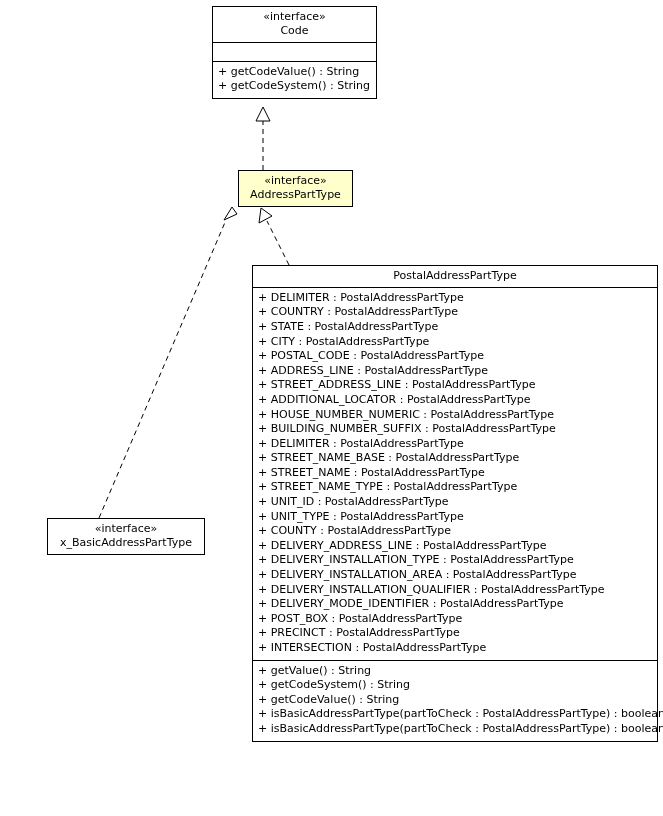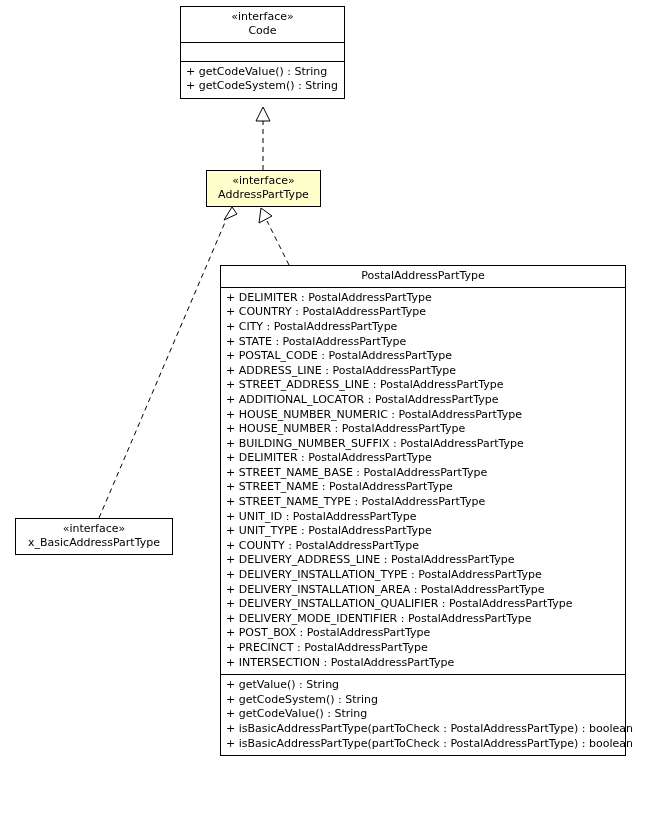--- a/index.html
+++ b/index.html
@@ -27,20 +27,21 @@
     left: 0; top: 0;
     width: 663px;
     height: 816px;
     pointer-events: none;
   }
   .uml-class {
     position: absolute;
     border: 1px solid #000000;
     background: #ffffff;
     box-sizing: border-box;
+    margin-left: 32px;
   }
   .uml-class.iface-highlight {
     background: #ffffcc;
   }
   .uml-header {
     text-align: center;
     padding: 3px 4px 4px 4px;
     line-height: 1.25;
   }
   .stereotype {
@@ -138,28 +139,27 @@
   </div>
 
   <div class="uml-class" id="postal-class">
     <div class="uml-header">
       <span class="cls-name">PostalAddressPartType</span>
     </div>
     <div class="uml-sep"></div>
     <div class="uml-compartment">
       <span class="member">+ DELIMITER : PostalAddressPartType</span>
       <span class="member">+ COUNTRY : PostalAddressPartType</span>
+      <span class="member">+ STATE : PostalAddressPartType</span>
       <span class="member">+ CITY : PostalAddressPartType</span>
-      <span class="member">+ STATE : PostalAddressPartType</span>
       <span class="member">+ POSTAL_CODE : PostalAddressPartType</span>
       <span class="member">+ ADDRESS_LINE : PostalAddressPartType</span>
       <span class="member">+ STREET_ADDRESS_LINE : PostalAddressPartType</span>
       <span class="member">+ ADDITIONAL_LOCATOR : PostalAddressPartType</span>
       <span class="member">+ HOUSE_NUMBER_NUMERIC : PostalAddressPartType</span>
-      <span class="member">+ HOUSE_NUMBER : PostalAddressPartType</span>
       <span class="member">+ BUILDING_NUMBER_SUFFIX : PostalAddressPartType</span>
       <span class="member">+ DELIMITER : PostalAddressPartType</span>
       <span class="member">+ STREET_NAME_BASE : PostalAddressPartType</span>
       <span class="member">+ STREET_NAME : PostalAddressPartType</span>
       <span class="member">+ STREET_NAME_TYPE : PostalAddressPartType</span>
       <span class="member">+ UNIT_ID : PostalAddressPartType</span>
       <span class="member">+ UNIT_TYPE : PostalAddressPartType</span>
       <span class="member">+ COUNTY : PostalAddressPartType</span>
       <span class="member">+ DELIVERY_ADDRESS_LINE : PostalAddressPartType</span>
       <span class="member">+ DELIVERY_INSTALLATION_TYPE : PostalAddressPartType</span>

